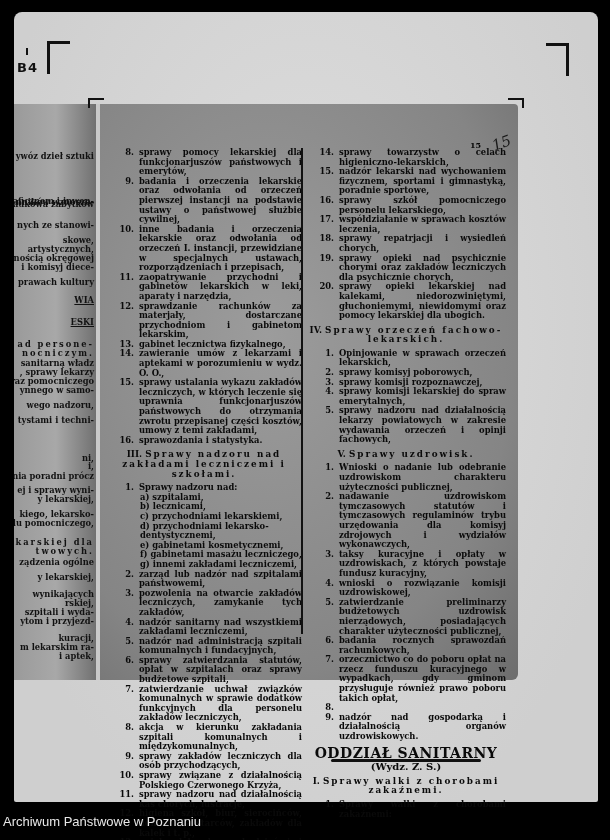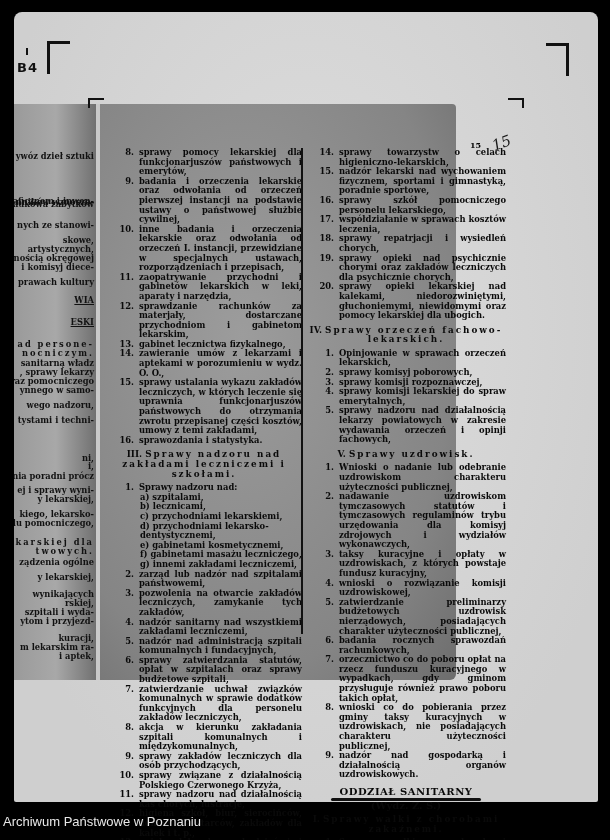--- a/index.html
+++ b/index.html
@@ -29,36 +29,36 @@
   }
   .left-page .ln {
     position:absolute; right:4px; white-space:nowrap; font-size:8.3px; line-height:9px;
     color:#111; font-weight:bold; text-align:right;
   }
   .left-page .hd { letter-spacing:2px; }
   .left-page .ul { text-decoration:underline; }
   .gutter { position:absolute; left:96px; top:104px; width:4px; height:576px; background:#c9c9c9; }
 
   .page {
-    position:absolute; left:100px; top:104px; width:356px; height:576px;
+    position:absolute; left:100px; top:104px; width:418px; height:576px;
     background:#8e8e8e; border-radius:0 4px 6px 0;
     background-image: radial-gradient(ellipse at 40% 40%, #9c9c9c 0%, #858585 70%, #6d6d6d 100%);
     color:#0a0a0a;
   }
   .col { position:absolute; top:44px; font-size:8.4px; line-height:9.6px; font-weight:bold; }
   .col.left { left:6px; width:196px; }
   .col.right { left:206px; width:200px; }
   .divider { position:absolute; left:201px; top:44px; width:2px; height:486px; background:#111; }
   .item { display:flex; margin:0; }
   .item .num { width:28px; text-align:right; padding-right:5px; flex:none; }
   .item .txt { flex:1; text-align:justify; }
   .sub { padding-left:34px; }
   .sec { text-align:center; letter-spacing:2px; margin:5px 0 4px 0; font-size:8.8px; }
   .sec .num { letter-spacing:0; }
-  .dept { text-align:center; margin-top:7px; font-size:10px; letter-spacing:0.5px; }
+  .dept { text-align:center; margin-top:7px; font-size:14px; letter-spacing:0.5px; }
   .dept-rule { margin:1px auto 0 auto; width:150px; height:3px; background:#111; border-radius:2px; }
   .dept-sub { text-align:center; font-size:10px; margin-bottom:4px; }
   .page-num { position:absolute; left:370px; top:36px; font-size:8px; font-weight:bold; }
   .hand-num { position:absolute; left:392px; top:30px; font-size:15px; font-style:italic; color:#1a1a1a; transform:rotate(-20deg); font-family:"DejaVu Serif", serif; }
 
   .footer {
     position:absolute; left:3px; top:814px; color:#e8e8e8; font-size:13px;
     font-family:"Liberation Sans", sans-serif;
   }
 </style>
@@ -289,21 +289,20 @@
       <div class="item">
         <span class="num">6.</span>
         <span class="txt">badania rocznych sprawozdań rachunkowych,</span>
       </div>
       <div class="item">
         <span class="num">7.</span>
         <span class="txt">orzecznictwo co do poboru opłat na rzecz funduszu kuracyjnego w wypadkach, gdy gminom przysługuje również prawo poboru takich opłat,</span>
       </div>
       <div class="item">
         <span class="num">8.</span>
-        <span class="txt">wnioski co do pobierania przez gminy taksy kuracyjnych w uzdrowiskach, nie posiadających charakteru użyteczności publicznej,</span>
       </div>
       <div class="item">
         <span class="num">9.</span>
         <span class="txt">nadzór nad gospodarką i działalnością organów uzdrowiskowych.</span>
       </div>
       <div class="dept">ODDZIAŁ SANITARNY</div>
       <div class="dept-rule"></div>
       <div class="dept-sub">(Wydz. Z. S.)</div>
       <div class="sec"><span class="num">I. </span><span>Sprawy walki z chorobami zakaźnemi.</span></div>
       <div class="item">

